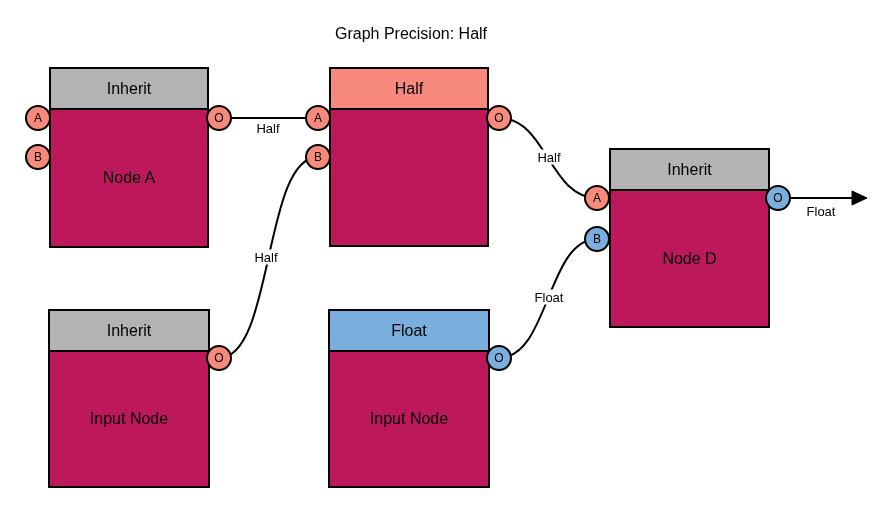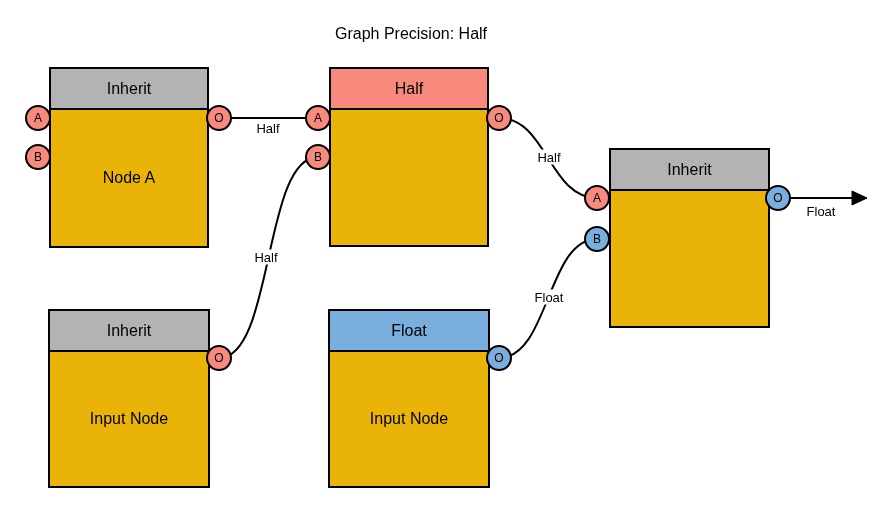--- a/index.html
+++ b/index.html
@@ -36,21 +36,21 @@
     stroke: #000000;
     stroke-width: 2;
   }
   svg.edges polygon {
     fill: #000000;
     stroke: #000000;
   }
   .node {
     position: absolute;
     box-sizing: border-box;
-    background: #eab308;
+    background: #be185d;
     border: 2px solid #000000;
     display: flex;
     flex-direction: column;
     z-index: 2;
   }
   .node-header {
     height: 39px;
     border-bottom: 2px solid #000000;
     display: flex;
     align-items: center;
@@ -113,20 +113,21 @@
     <div class="node-header gray">Inherit</div>
     <div class="node-body">Node A</div>
   </div>
 
   <div class="node" style="left:329px;top:67px;width:160px;height:180px">
     <div class="node-header salmon">Half</div>
   </div>
 
   <div class="node" style="left:609px;top:148px;width:161px;height:180px">
     <div class="node-header gray">Inherit</div>
+    <div class="node-body">Node D</div>
   </div>
 
   <div class="node" style="left:48px;top:309px;width:162px;height:179px">
     <div class="node-header gray">Inherit</div>
     <div class="node-body">Input Node</div>
   </div>
 
   <div class="node" style="left:328px;top:309px;width:162px;height:179px">
     <div class="node-header blue">Float</div>
     <div class="node-body">Input Node</div>

